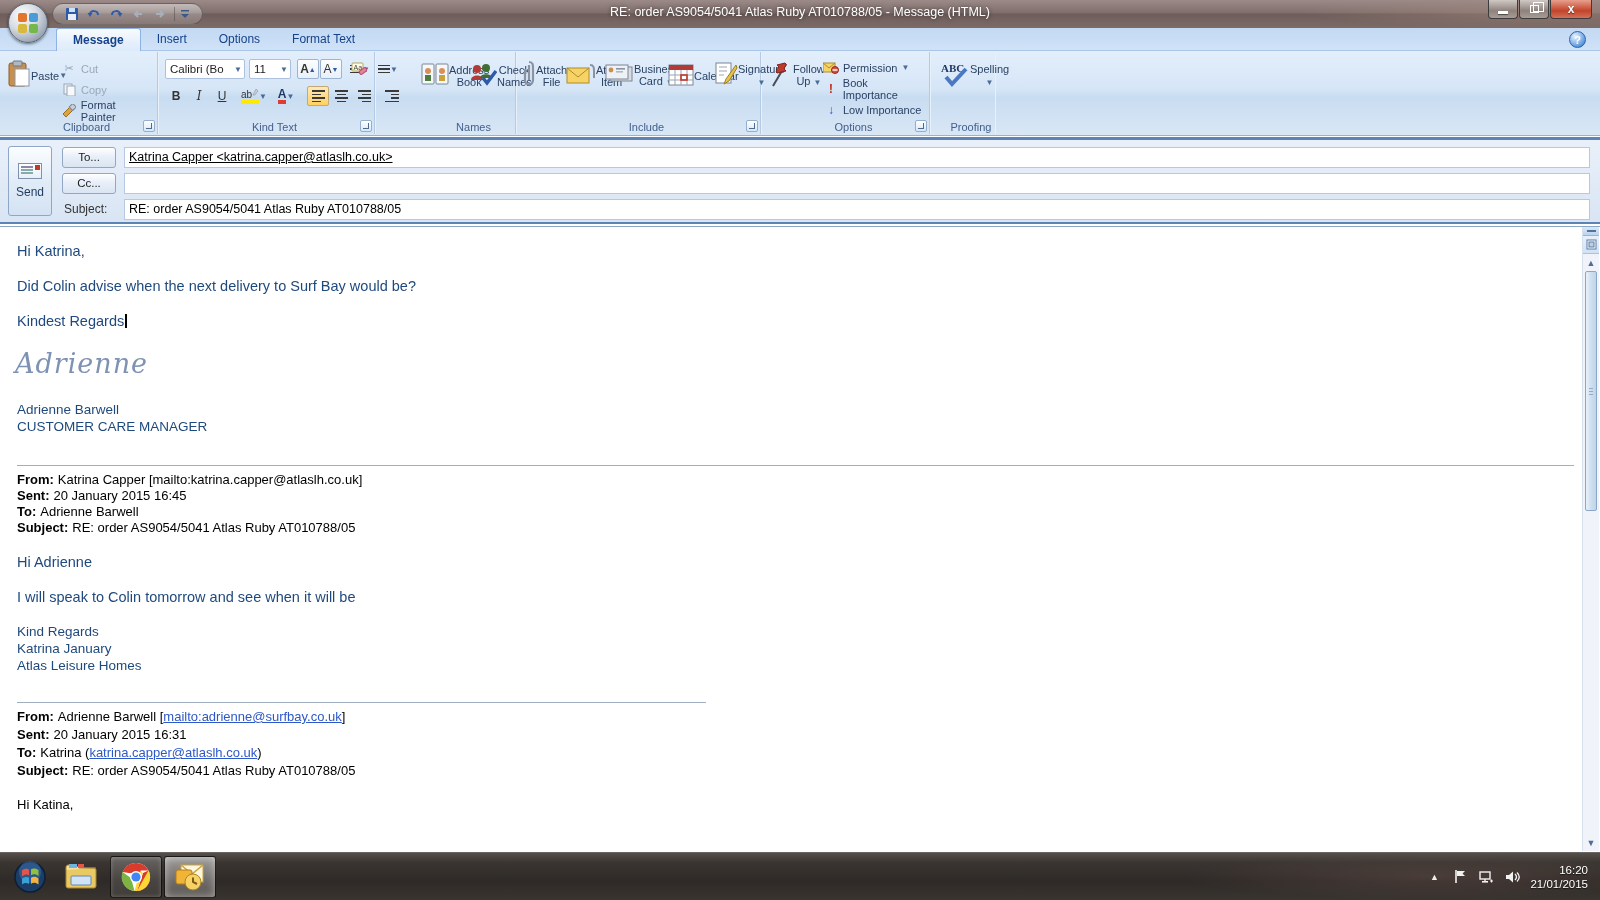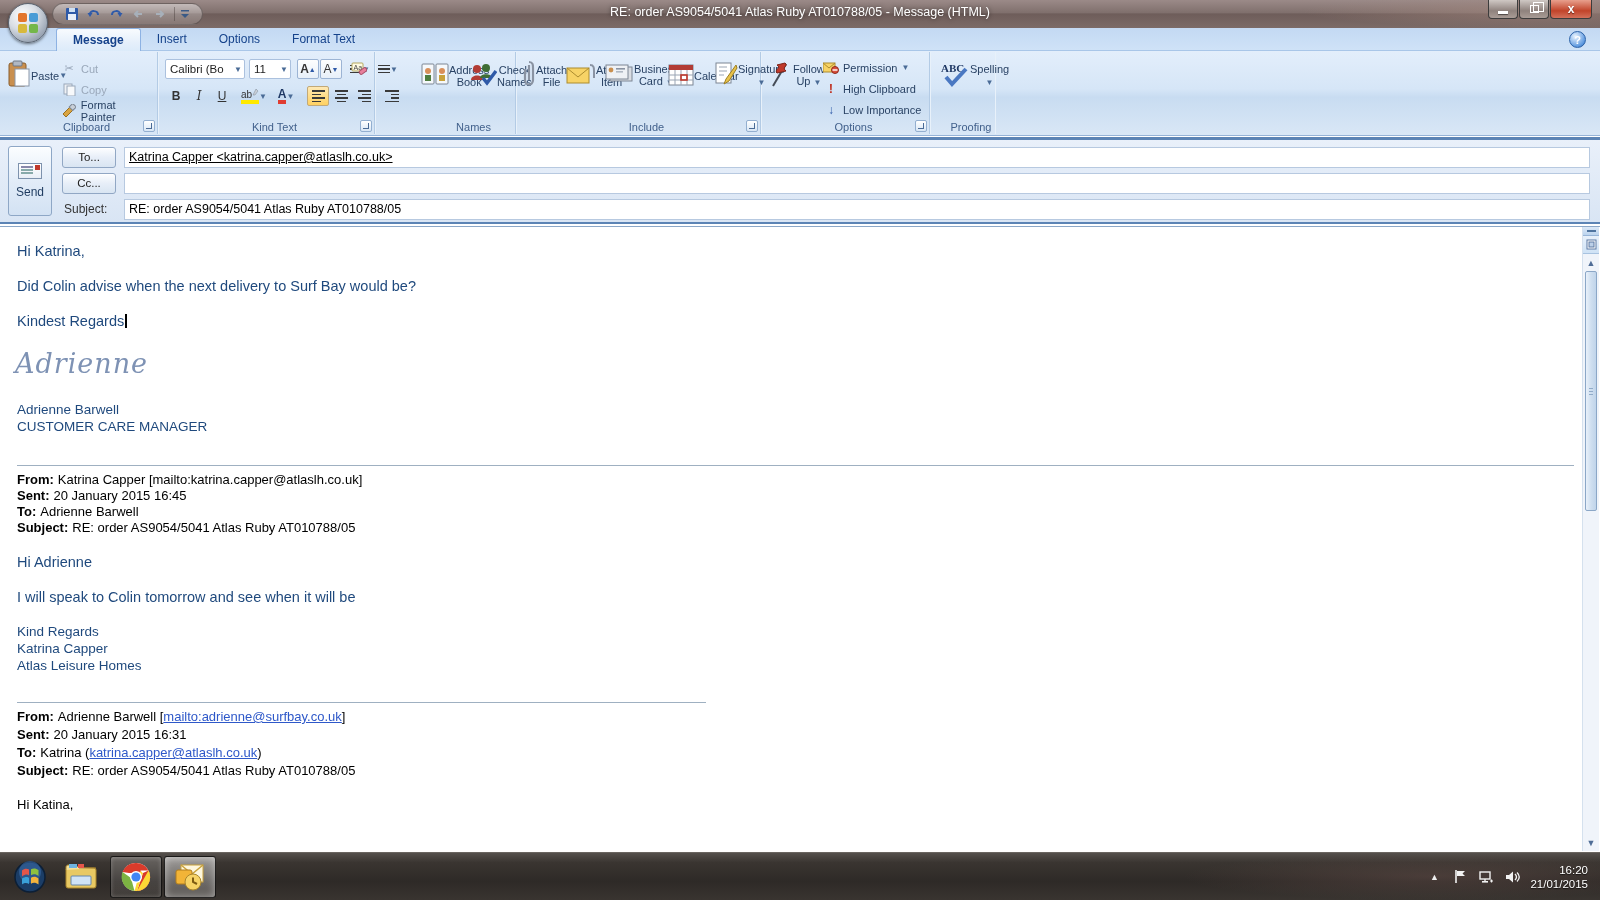--- a/index.html
+++ b/index.html
@@ -433,21 +433,21 @@
               <path d="M0 1 L6 6 L12 1" stroke="#ac8c2f" fill="none"></path>
               <circle cx="12" cy="8" r="3.5" fill="#d94f3d" stroke="#8e2b1d"></circle>
               <rect x="9.5" y="7.3" width="5" height="1.4" fill="#fff"></rect>
             </svg>
         </span>
         <span>Permission</span>
         <span class="dd" style="margin-left:4px">▼</span>
       </div>
       <div class="smallrow" style="position:absolute;left:56px;top:26px;">
         <span class="sicon" style="color:#c0392b;font-weight:bold;font-size:13px;">!</span>
-        <span>High Clipboard</span>
+        <span>Book Importance</span>
       </div>
       <div class="smallrow" style="position:absolute;left:56px;top:47px;">
         <span class="sicon" style="color:#2f5aa8;font-weight:bold;font-size:12px;">↓</span>
         <span>Low Importance</span>
       </div>
       <div class="rgroup-label">Options</div>
       <div class="launcher"></div>
     </div>
 
     <div class="rgroup" style="left:931px; width:64px; border-right:none;">
@@ -492,21 +492,21 @@
       <hr class="hr1">
       <div class="qhdr lh16">
         <div><b>From:</b><span>Katrina Capper [mailto:katrina.capper@atlaslh.co.uk]</span></div>
         <div><b>Sent:</b><span>20 January 2015 16:45</span></div>
         <div><b>To:</b><span>Adrienne Barwell</span></div>
         <div><b>Subject:</b><span>RE: order AS9054/5041 Atlas Ruby AT010788/05</span></div>
       </div>
       <div class="mline" style="margin-top:19px;">Hi Adrienne</div>
       <div class="mline" style="margin-bottom:18px;">I will speak to Colin tomorrow and see when it will be</div>
       <div class="sigline">Kind Regards</div>
-      <div class="sigline">Katrina Capper</div>
+      <div class="sigline">Katrina January</div>
       <div class="sigline">Atlas Leisure Homes</div>
 
       <hr class="hr2">
       <div class="qhdr lh18">
         <div><b>From:</b><span>Adrienne Barwell [</span><a class="maillink" href="#">mailto:adrienne@surfbay.co.uk</a><span>]</span></div>
         <div><b>Sent:</b><span>20 January 2015 16:31</span></div>
         <div><b>To:</b><span>Katrina (</span><a class="maillink" href="#">katrina.capper@atlaslh.co.uk</a><span>)</span></div>
         <div><b>Subject:</b><span>RE: order AS9054/5041 Atlas Ruby AT010788/05</span></div>
       </div>
       <div class="qhdr" style="margin-top:17px;">Hi Katina,</div>

